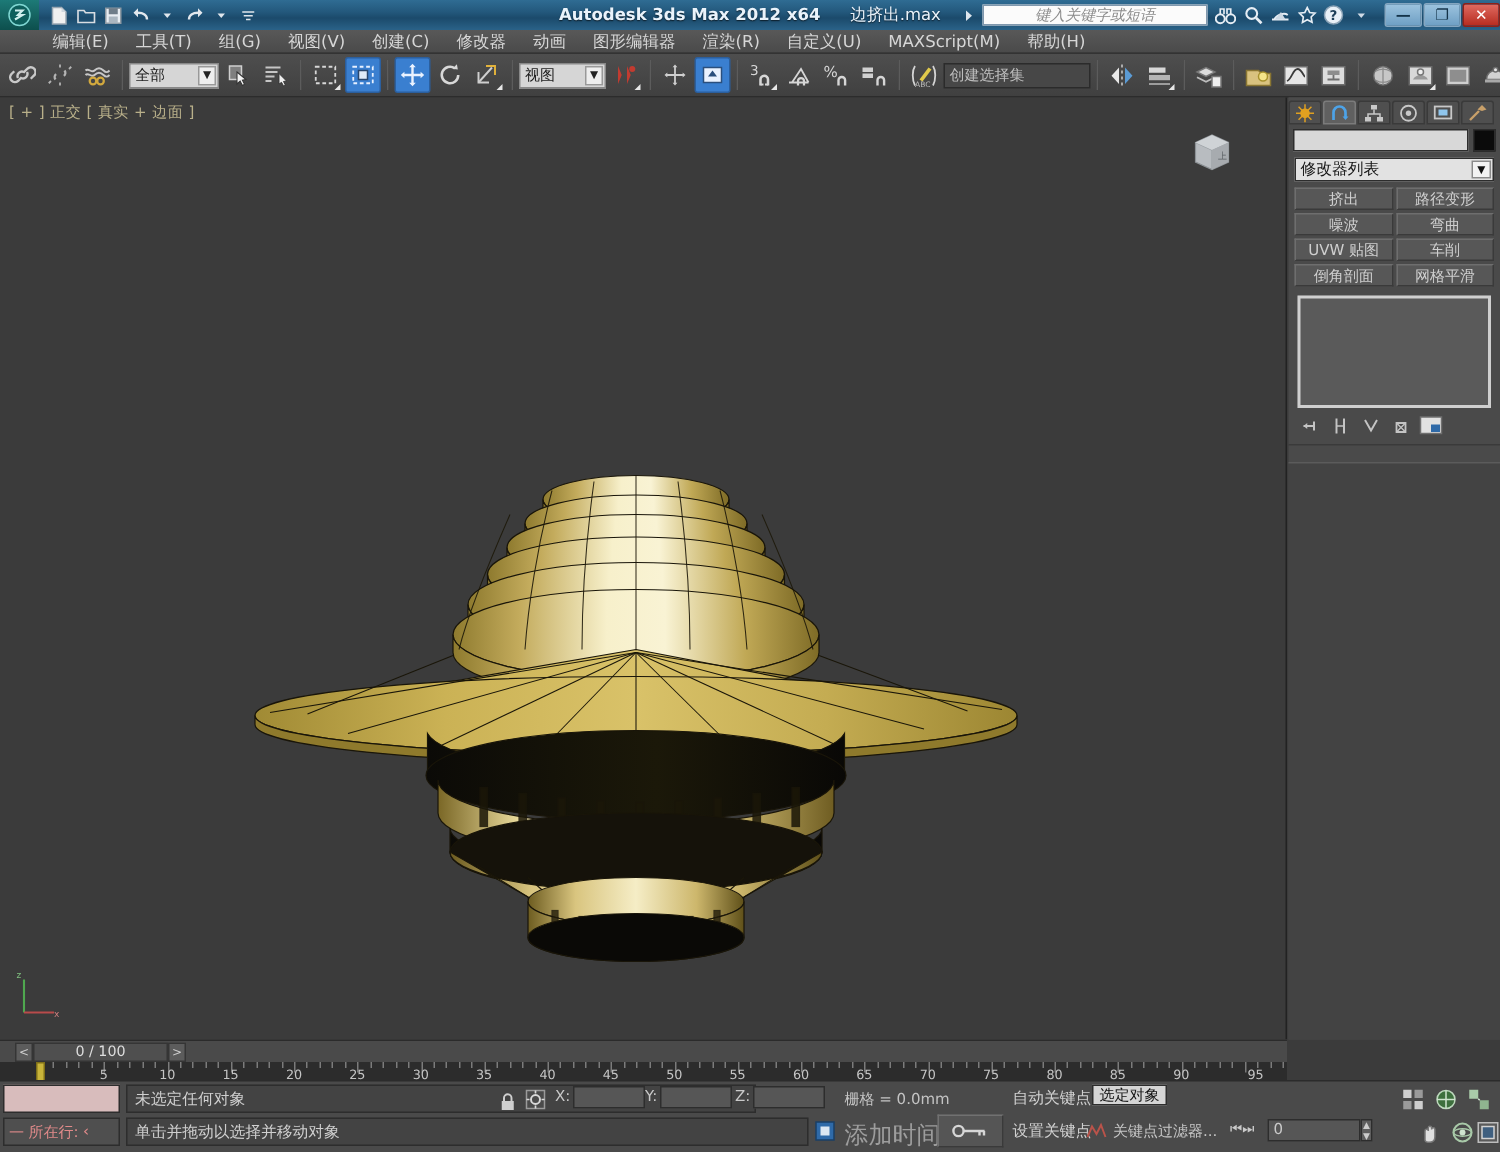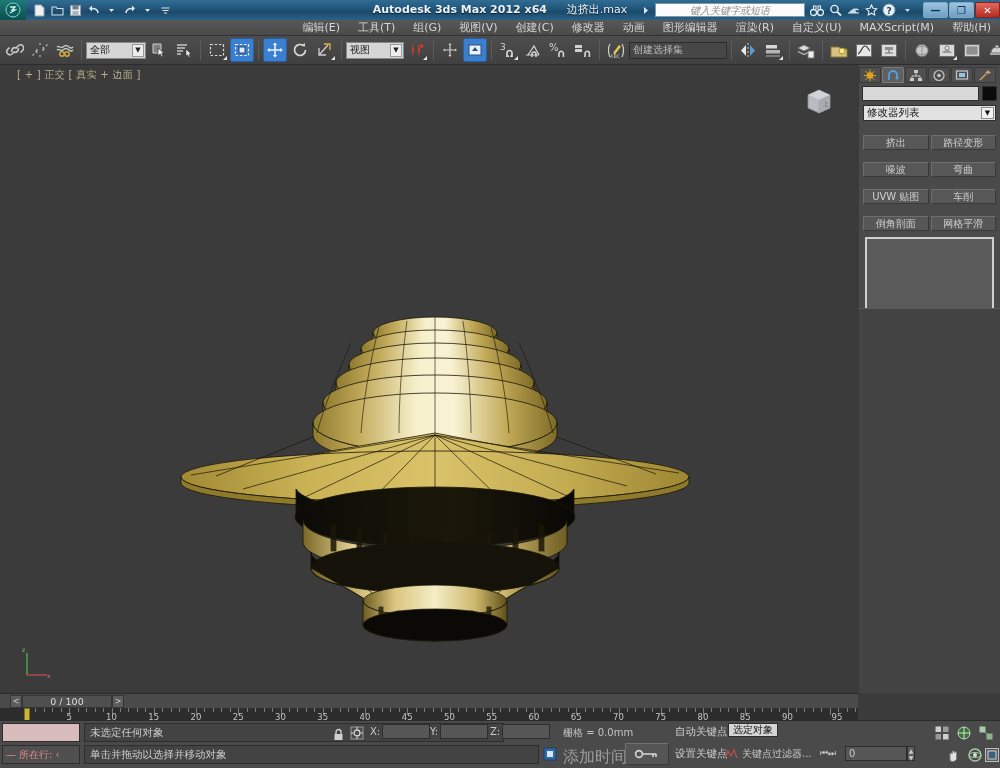--- a/index.html
+++ b/index.html
@@ -50,21 +50,21 @@
     background:linear-gradient(to bottom,#9cc3de,#6e9fc4);
     display:flex;align-items:center;justify-content:center;
     color:#143349;font-size:10px;font-weight:bold;
   }
   .wbtn.close{background:linear-gradient(to bottom,#e06a60,#b62c20);border-color:#8d2018;color:#fff;}
 
   
   .menubar{
     position:absolute;left:0;top:20px;width:1000px;height:16px;
     background:linear-gradient(to bottom,#585858,#4a4a4a);
-    display:flex;align-items:center;border-bottom:1px solid #333;justify-content:flex-end;
+    display:flex;align-items:center;border-bottom:1px solid #333;
   }
   .menubar .mlogo{width:26px;height:16px}
   .menubar .mi{
     padding:0 9px;height:16px;line-height:16px;color:#d6d6d6;font-size:11px;white-space:nowrap;
   }
 
   
   .toolbar{
     position:absolute;left:0;top:36px;width:1000px;height:29px;
     background:linear-gradient(to bottom,#4e4e4e,#404040);
@@ -89,21 +89,21 @@
     height:17px;width:98px;background:#474747;border:1px solid #2b2b2b;color:#bdbdbd;
     font-size:10px;display:flex;align-items:center;padding-left:3px;flex:none;
   }
   .corner-tri:after{
     content:"";position:absolute;right:1px;bottom:1px;
     border-left:4px solid transparent;border-bottom:4px solid #e7e7e7;
   }
 
   
   .viewport{
-    position:absolute;left:11px;top:65px;width:858px;height:628px;
+    position:absolute;left:0;top:65px;width:858px;height:628px;
     background:#3b3b3b;overflow:hidden;border-right:1px solid #222;
   }
   .vp-label{
     position:absolute;left:6px;top:3px;color:#b9b08a;font-size:10px;letter-spacing:.3px;
   }
   .viewcube{
     position:absolute;right:32px;top:22px;width:34px;height:30px;
   }
   .vp-axis{position:absolute;left:10px;bottom:14px;width:30px;height:34px;}
   .wm{
@@ -128,21 +128,21 @@
   .cp-name{flex:1;height:15px;background:#d8d8d8;border:1px solid #2d2d2d;}
   .cp-color{width:15px;height:15px;background:#0b0b0b;border:1px solid #2d2d2d;}
   .cp-modlist{
     margin:4px 4px 0 4px;height:16px;background:#e2e2e2;border:1px solid #2d2d2d;
     color:#141414;font-size:10.5px;display:flex;align-items:center;padding-left:3px;position:relative;
   }
   .cp-modlist .arr{position:absolute;right:1px;top:1px;width:13px;height:12px;background:#f2f2f2;border:1px solid #8a8a8a;display:flex;align-items:center;justify-content:center;font-size:7px;color:#111;}
   .cp-btngrid{display:grid;grid-template-columns:1fr 1fr;gap:2px;padding:4px 4px 0 4px;}
   .cp-btn{
     height:15px;background:#575757;border:1px solid #6e6e6e;border-right-color:#3a3a3a;border-bottom-color:#3a3a3a;
-    color:#cfcfcf;font-size:10px;display:flex;align-items:center;justify-content:center;margin-top:10px;
+    color:#cfcfcf;font-size:10px;display:flex;align-items:center;justify-content:center;
   }
   .cp-stack{
     margin:6px 6px 0 6px;height:75px;background:#5a5a5a;border:2px solid #cfcfcf;
   }
   .cp-stackicons{display:flex;align-items:center;gap:2px;padding:4px 0 0 6px;}
   .cp-si{width:18px;height:15px;display:flex;align-items:center;justify-content:center;}
   .cp-divline{margin:5px 0 0 0;height:1px;background:#3a3a3a;}
   .cp-body{position:absolute;left:0;right:0;top:243px;bottom:0;background:#434343;border-top:1px solid #5b5b5b;}
 
   

